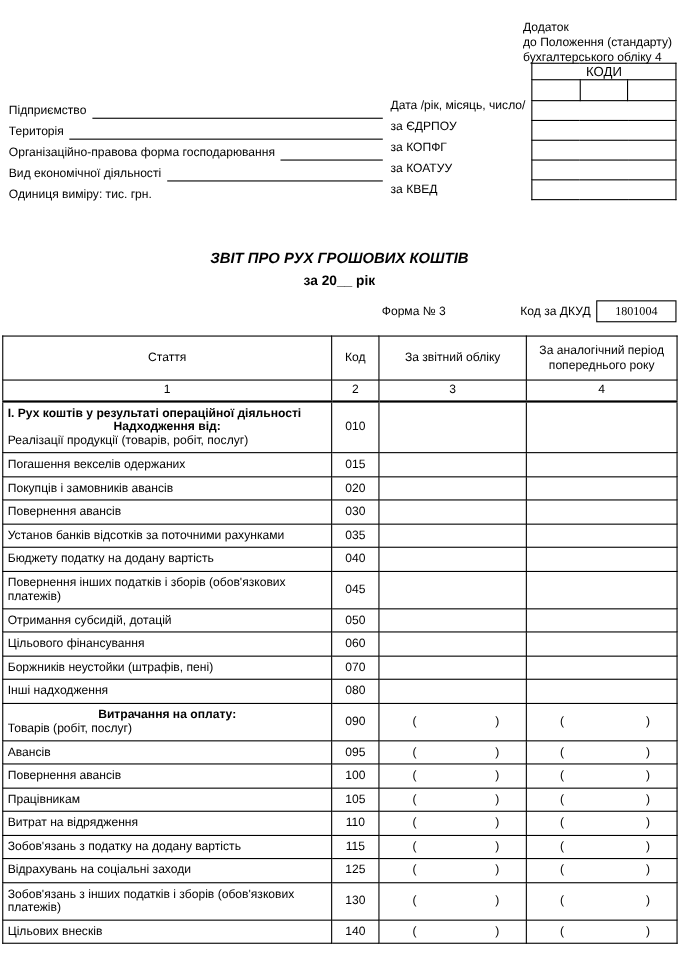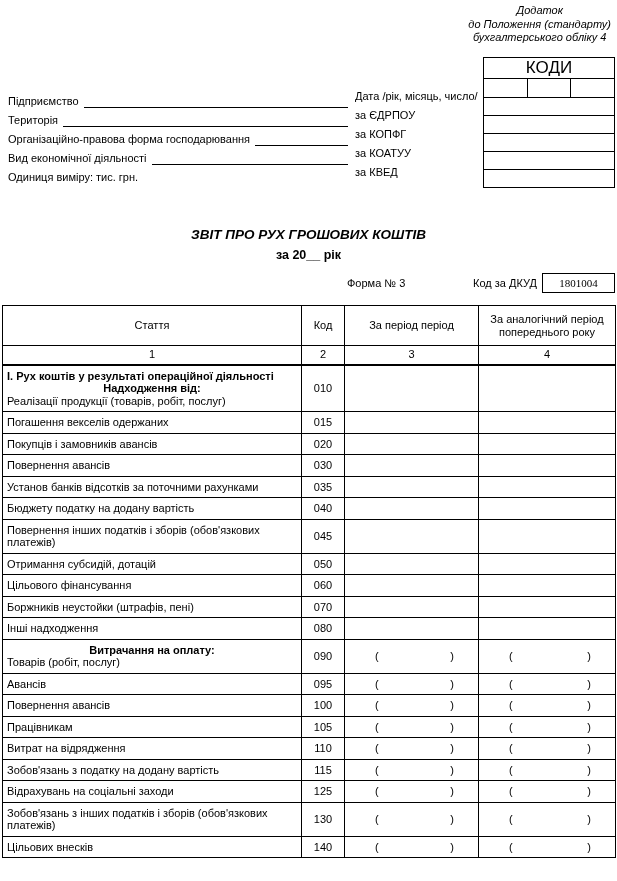--- a/index.html
+++ b/index.html
@@ -3,35 +3,35 @@
 <meta charset="utf-8">
 <style>
   html, body { margin:0; padding:0; background:#fff; }
   .page {
     position:relative; width:617px; height:881px; background:#ffffff;
     font-family:"Liberation Sans", sans-serif; color:#000; font-size:11px;
     overflow:hidden;
   }
 
   
-  .appendix { position:absolute; top:4px; right:6px; text-align:center; line-height:13.5px;font-style:italic; }
+  .appendix { position:absolute; top:19px; right:6px; text-align:left; line-height:13.5px; }
 
   
   .left-fields { position:absolute; left:8px; top:92px; width:340px; }
   .field-row { display:flex; height:19px; }
   .field-label { white-space:nowrap; line-height:19px; }
   .field-line { flex:1; margin-left:5px; border-bottom:1.5px solid #000; margin-bottom:3px; }
 
   
   .mid-labels { position:absolute; left:355px; top:87px; width:130px; }
   .mid-label { height:19px; line-height:19px; white-space:nowrap; }
 
   
   .codes-box { position:absolute; left:483px; top:57px; border-collapse:collapse; }
-  .codes-box td { border:1px solid #000; padding:0; text-align:center; font-size:17px; }
+  .codes-box td { border:1px solid #000; padding:0; text-align:center; font-size:12px; }
   .codes-box .r-title { height:14px; }
   .codes-box .r-date { height:19px; }
   .codes-box .r-val { height:18px; }
   .codes-box .cell-sm { width:42px; }
   .codes-box .cell-wide { width:130px; }
 
   
   .title-block { position:absolute; top:227px; left:0; width:617px; text-align:center; font-weight:bold; }
   .title-line1 { font-size:13.5px;font-style:italic; }
   .title-line2 { font-size:12.5px; margin-top:6px; }
@@ -138,21 +138,21 @@
     <colgroup>
       <col style="width:299px">
         <col style="width:43px">
         <col style="width:134px">
         <col style="width:137px">
     </colgroup>
     <thead>
       <tr class="head-row">
         <th>Стаття</th>
         <th>Код</th>
-        <th>За період період</th>
+        <th>За звітний обліку</th>
         <th>За аналогічний період попереднього року</th>
       </tr>
       <tr class="num-row">
         <th>1</th>
         <th>2</th>
         <th>3</th>
         <th>4</th>
       </tr>
     </thead>
     <tbody>

